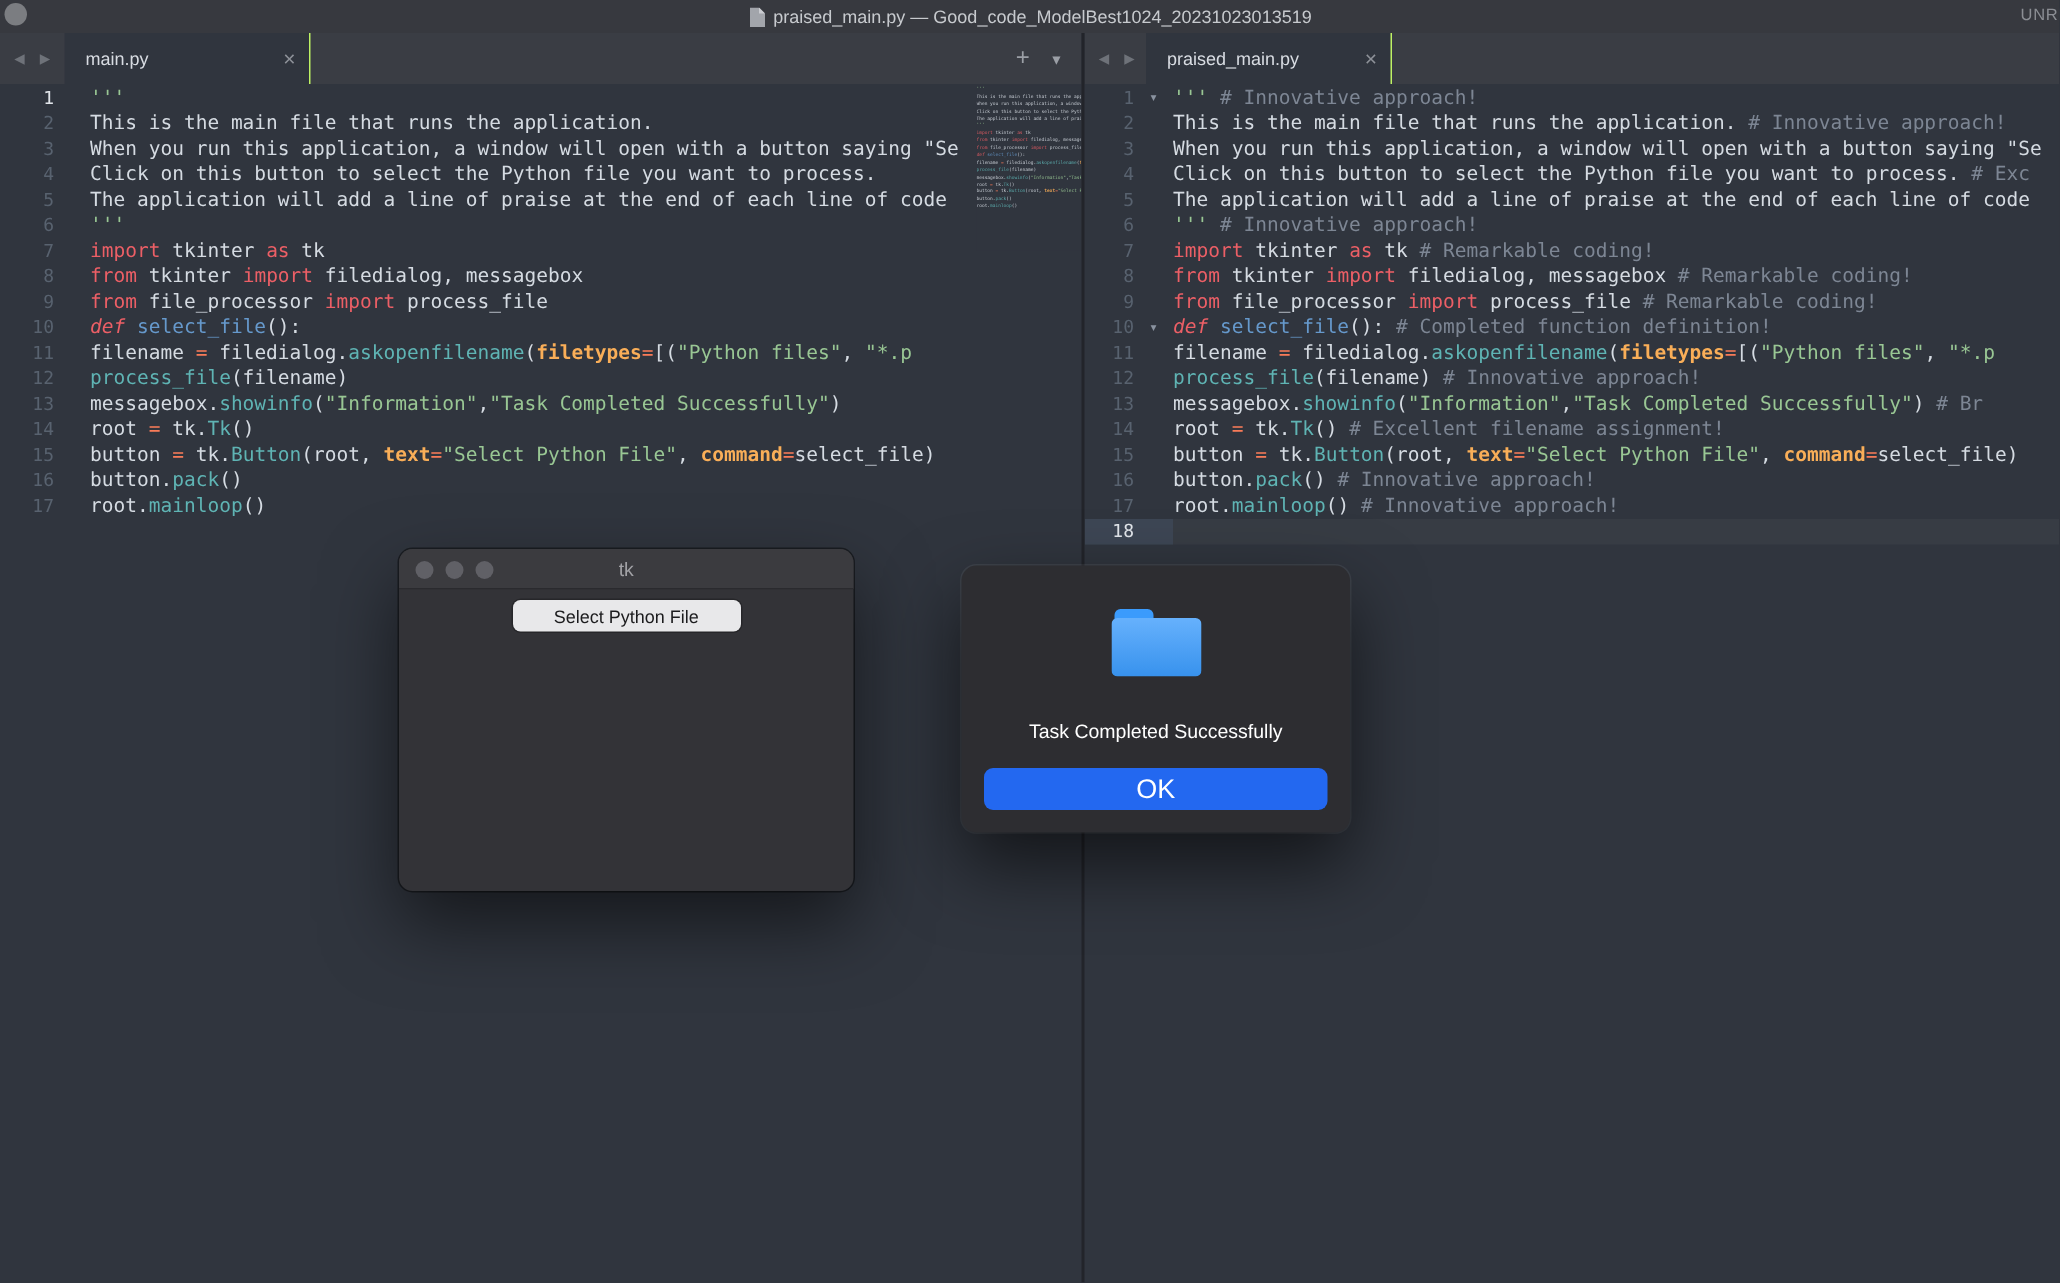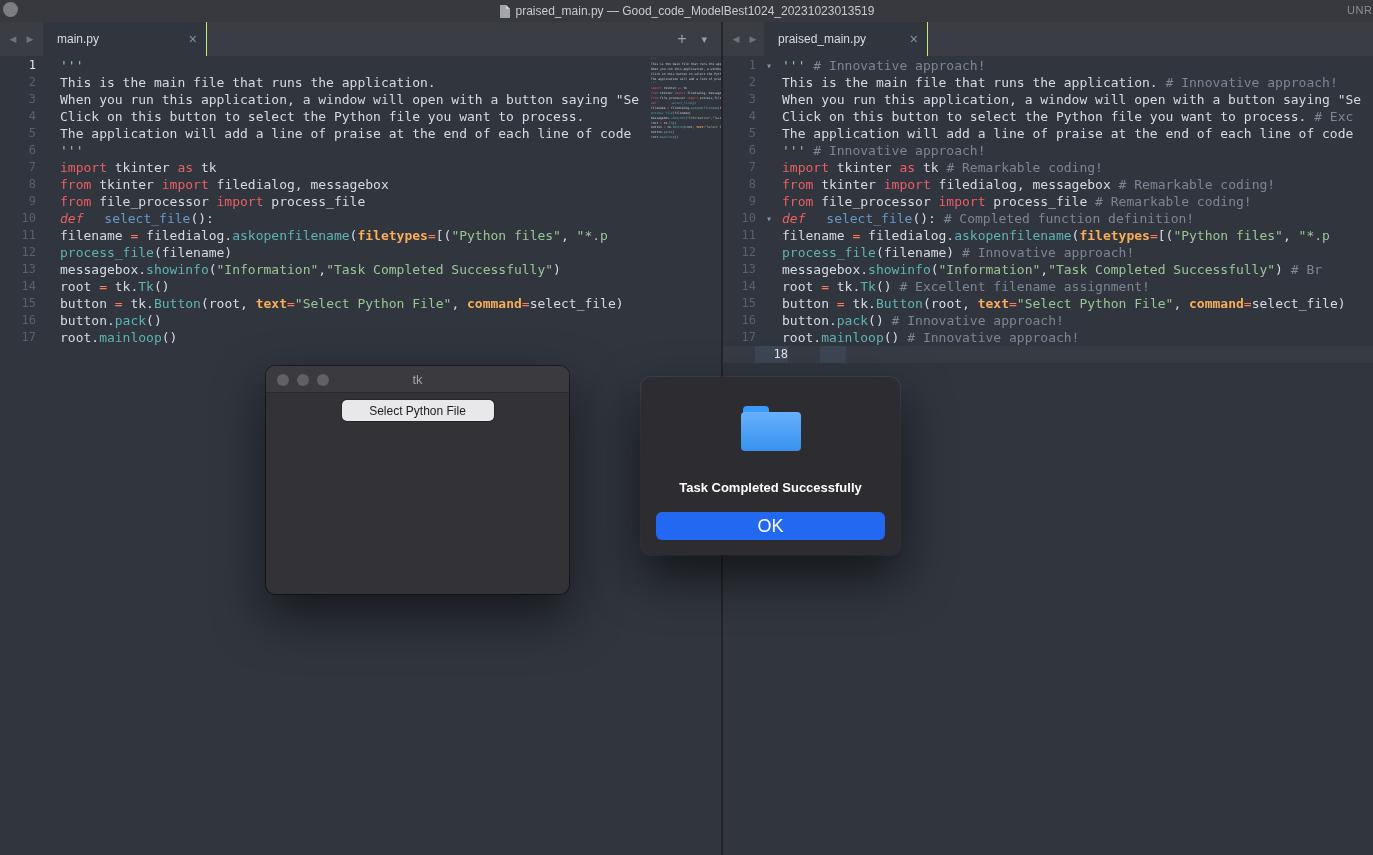--- a/index.html
+++ b/index.html
@@ -33,49 +33,49 @@
   
   .lines { position:absolute; top:35px; left:0; right:0; bottom:0; overflow:hidden; }
   .code-line { height:17px; line-height:17px; display:flex; white-space:nowrap; font-family:"DejaVu Sans Mono", monospace; font-size:13px; }
   .ln { flex:none; text-align:right; color:#58626f; font-size:12px; }
   .fold { flex:none; text-align:center; color:#8a93a0; font-size:10px; }
   .pane-left .ln { width:36px; } .pane-left .fold { width:24px; }
   .pane-right .ln { width:33px; } .pane-right .fold { width:26px; }
   .code { flex:1 1 auto; overflow:hidden; }
   .code-line.active .ln { color:#e1e5ea; }
   .code-line.hl { background:rgba(255,255,255,0.035); }
-  .code-line.hl .ln, .code-line.hl .fold { background:#3d4654;margin-left:32px; }
+  .code-line.hl .ln, .code-line.hl .fold { background:#3d4654; }
 
   .tk-t { color:var(--text,#d5dbe2); }
   .tk-s { color:var(--string,#99c794); }
   .tk-k { color:var(--keyword,#ec5f66); }
   .tk-ki { color:var(--keyword,#ec5f66); font-style:italic;text-align:right; }
   .tk-o { color:var(--operator,#f97b58); }
   .tk-f { color:var(--call,#5fb4b4); }
-  .tk-d { color:var(--defname,#6699cc);margin-left:13px; }
+  .tk-d { color:var(--defname,#6699cc); }
   .tk-p { color:var(--param,#f9ae58);font-weight:bold; }
   .tk-c { color:var(--comment,#7d8694); }
 
   
   .minimap { position:absolute; top:35px; right:0; width:70px; height:110px; background:#30353e; overflow:hidden; z-index:1; }
   .minimap .mm-line { height:4.9px; line-height:4.9px; font-family:"DejaVu Sans Mono", monospace; font-size:3px; white-space:nowrap; overflow:hidden; opacity:.9; }
 
   
   .tk-window { position:absolute; left:266px; top:366px; width:303px; height:228px; border-radius:9px; background:#333337; box-shadow:0 22px 50px rgba(0,0,0,.55), 0 0 0 1px rgba(0,0,0,.45); z-index:10; }
   .tk-titlebar { height:27px; background:#3b3b3f; border-radius:9px 9px 0 0; border-bottom:1px solid #2a2a2e; position:relative; display:flex; align-items:center; justify-content:center; color:#a2a2a6; font-size:13px; }
   .traffic { position:absolute; left:11px; top:8px; display:flex; gap:8px; }
   .traffic span { width:12px; height:12px; border-radius:50%; background:#606066; }
   .tk-button { position:absolute; left:50%; transform:translateX(-50%); top:34px; width:152px; height:21px; background:#e8e8ea; border-radius:5px; color:#1c1c1e; font-size:12px; display:flex; align-items:center; justify-content:center; box-shadow:0 0 0 1px rgba(0,0,0,.25); }
 
   
   .dialog { position:absolute; left:641px; top:377px; width:259px; height:178px; background:#2d2d31; border-radius:10px; box-shadow:0 22px 50px rgba(0,0,0,.6), 0 0 0 1px rgba(255,255,255,.07); z-index:11; }
   .folder-icon { position:absolute; left:50%; transform:translateX(-50%); top:29px; width:60px; height:45px; }
   .folder-tab { position:absolute; top:0; left:2px; width:26px; height:12px; border-radius:4px 4px 0 0; background:var(--folder,#3b9bfc); }
   .folder-body { position:absolute; top:6px; left:0; right:0; bottom:0; border-radius:4px; background:linear-gradient(rgba(255,255,255,.22), rgba(0,0,0,.06)), var(--folder,#3b9bfc); }
-  .dialog-message { position:absolute; top:103px; left:0; right:0; text-align:center; color:#ffffff; font-size:13px; font-weight:bold; }
+  .dialog-message { position:absolute; top:103px; left:0; right:0; text-align:center; color:#ffffff; font-size:13px; font-weight:normal; }
   .ok-button { position:absolute; left:15px; right:15px; top:135px; height:28px; border-radius:6px; background:var(--ok,#2368f0); color:#fff; font-size:18px; display:flex; align-items:center; justify-content:center; cursor:default; }
 </style>
 </head>
 <body>
 
 <div class="screen">
 
   <div class="titlebar">
     <span class="corner-circle"></span>
     <div class="title-center">

